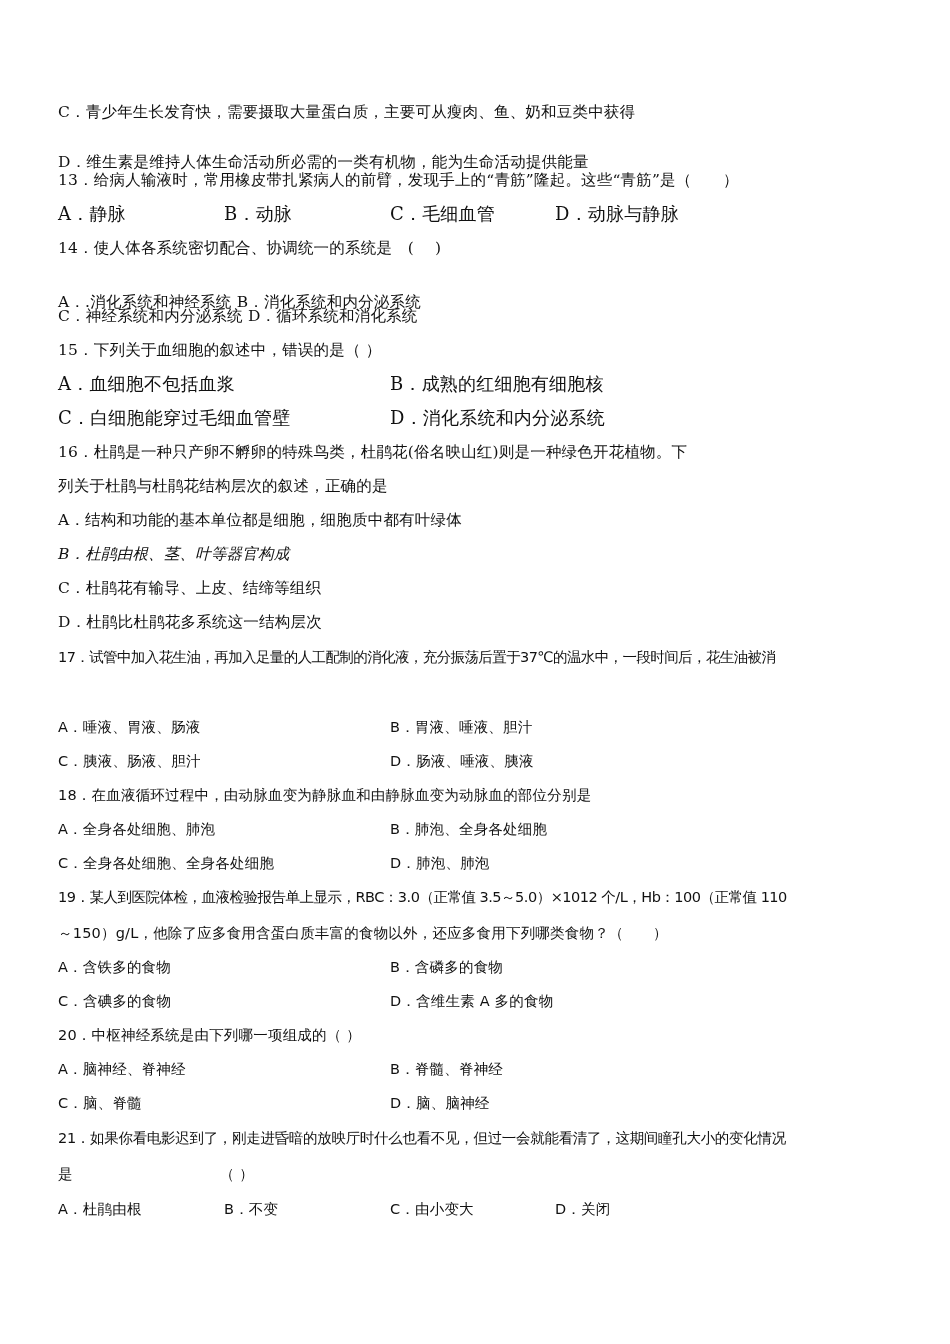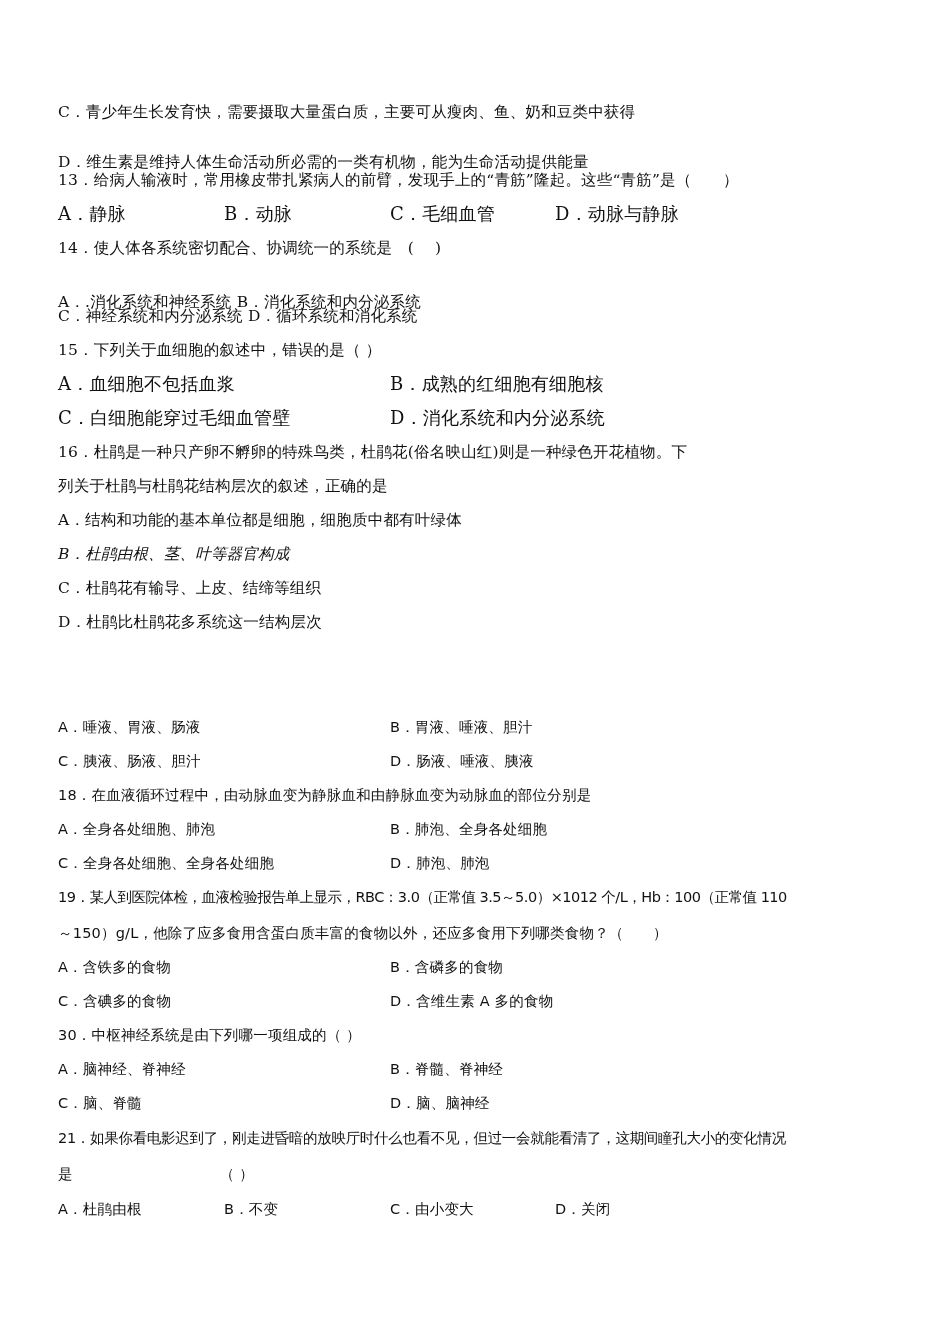--- a/index.html
+++ b/index.html
@@ -66,39 +66,40 @@
   <div class="opt" style="left:46px; top:408px;">C．白细胞能穿过毛细血管壁</div>
   <div class="opt" style="left:378px; top:408px;">D．消化系统和内分泌系统</div>
 
   <div class="line" style="top:442px;">16．杜鹃是一种只产卵不孵卵的特殊鸟类，杜鹃花(俗名映山红)则是一种绿色开花植物。下</div>
   <div class="line" style="top:476px;">列关于杜鹃与杜鹃花结构层次的叙述，正确的是</div>
   <div class="line" style="top:510px;">A．结构和功能的基本单位都是细胞，细胞质中都有叶绿体</div>
   <div class="line" style="top:544px;font-style:italic;">B．杜鹃由根、茎、叶等器官构成</div>
   <div class="line" style="top:612px;">D．杜鹃比杜鹃花多系统这一结构层次</div>
   <div class="line" style="top:578px;">C．杜鹃花有输导、上皮、结缔等组织</div>
 
+  <div class="line cond" style="top:647px; letter-spacing:-0.6px;">17．试管中加入花生油，再加入足量的人工配制的消化液，充分振荡后置于37℃的温水中，一段时间后，花生油被消</div>
   <div class="opt cond" style="left:46px; top:717px;">A．唾液、胃液、肠液</div>
   <div class="opt cond" style="left:378px; top:717px;">B．胃液、唾液、胆汁</div>
   <div class="opt cond" style="left:46px; top:751px;">C．胰液、肠液、胆汁</div>
   <div class="opt cond" style="left:378px; top:751px;">D．肠液、唾液、胰液</div>
 
   <div class="line cond" style="top:785px;">18．在血液循环过程中，由动脉血变为静脉血和由静脉血变为动脉血的部位分别是</div>
   <div class="opt cond" style="left:46px; top:819px;">A．全身各处细胞、肺泡</div>
   <div class="opt cond" style="left:378px; top:819px;">B．肺泡、全身各处细胞</div>
   <div class="opt cond" style="left:46px; top:853px;">C．全身各处细胞、全身各处细胞</div>
   <div class="opt cond" style="left:378px; top:853px;">D．肺泡、肺泡</div>
 
   <div class="line cond" style="top:887px; letter-spacing:-0.5px;">19．某人到医院体检，血液检验报告单上显示，RBC：3.0（正常值 3.5～5.0）×1012 个/L，Hb：100（正常值 110</div>
   <div class="line cond" style="top:923px;">～150）g/L，他除了应多食用含蛋白质丰富的食物以外，还应多食用下列哪类食物？（　　）</div>
   <div class="opt cond" style="left:46px; top:957px;">A．含铁多的食物</div>
   <div class="opt cond" style="left:378px; top:957px;">B．含磷多的食物</div>
   <div class="opt cond" style="left:46px; top:991px;">C．含碘多的食物</div>
   <div class="opt cond" style="left:378px; top:991px;">D．含维生素 A 多的食物</div>
 
-  <div class="line cond" style="top:1025px;">30．中枢神经系统是由下列哪一项组成的（ ）</div>
+  <div class="line cond" style="top:1025px;">20．中枢神经系统是由下列哪一项组成的（ ）</div>
   <div class="opt cond" style="left:46px; top:1059px;">A．脑神经、脊神经</div>
   <div class="opt cond" style="left:378px; top:1059px;">B．脊髓、脊神经</div>
   <div class="opt cond" style="left:46px; top:1093px;">C．脑、脊髓</div>
   <div class="opt cond" style="left:378px; top:1093px;">D．脑、脑神经</div>
 
   <div class="line cond" style="top:1128px; letter-spacing:-0.3px;">21．如果你看电影迟到了，刚走进昏暗的放映厅时什么也看不见，但过一会就能看清了，这期间瞳孔大小的变化情况</div>
   <div class="line cond" style="top:1164px;">是　　　　　　　　　　（ ）</div>
   <div class="opt cond" style="left:46px; top:1199px;">A．杜鹃由根</div>
   <div class="opt cond" style="left:212px; top:1199px;">B．不变</div>
   <div class="opt cond" style="left:378px; top:1199px;">C．由小变大</div>

